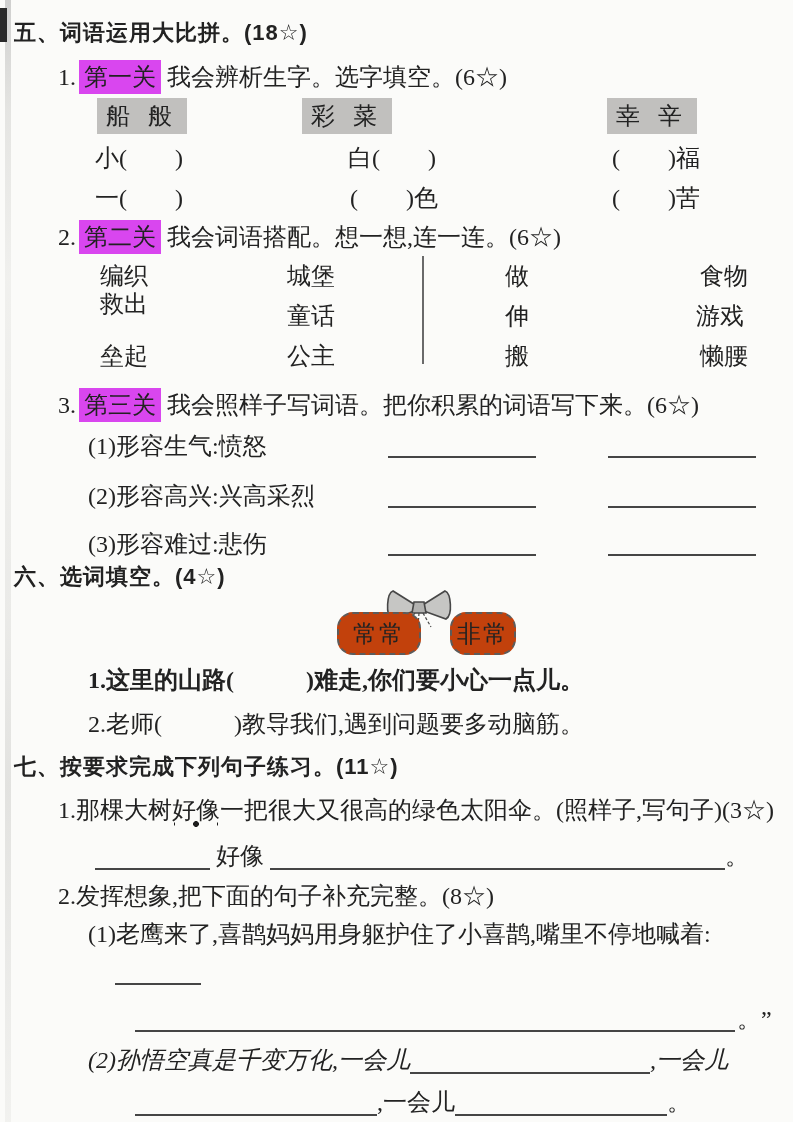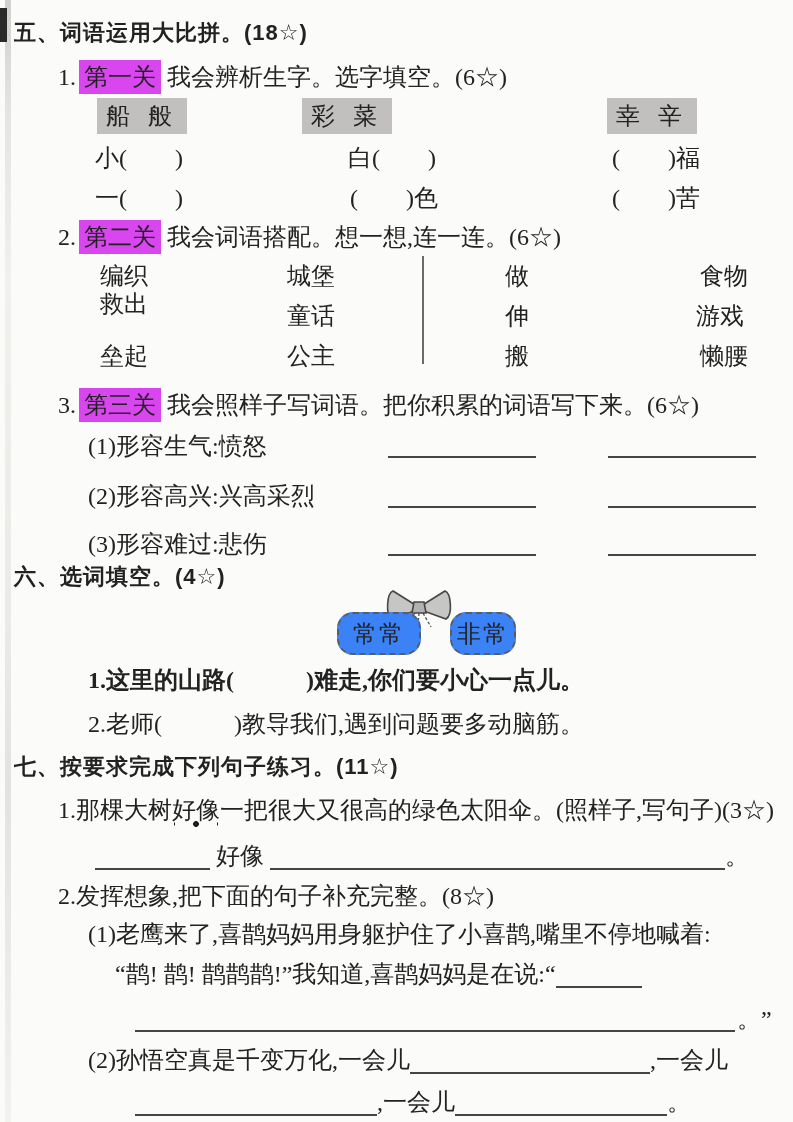--- a/index.html
+++ b/index.html
@@ -33,21 +33,21 @@
   .emph { position:relative; display:inline-block; }
   .emph::after {
     content:""; position:absolute; left:2px; right:2px; top:26px; height:8px;
     background-image:radial-gradient(circle at 50% 50%, #1d1d1d 2.6px, transparent 3.2px);
     background-size:24px 8px; background-repeat:repeat-x; background-position:center;
   }
   .vdivider { position:absolute; width:2px; background:#6a6a6a; }
   .tag {
     position:absolute; border:2px dashed #5c5c5c; border-radius:16px;
     display:flex; align-items:center; justify-content:center;
-    background:#3b82f6; letter-spacing:2px;
+    background:#c2410c; letter-spacing:2px;
   }
   .scan-edge {
     position:absolute; left:5px; top:0; width:6px; height:1122px;
     background:linear-gradient(#9a9a9a 0%, #c9c9c6 10%, #e3e3e0 25%, #d6d6d3 55%, #c4c4c1 70%, #e6e6e3 100%);
     opacity:.45;
   }
   .scan-mark { position:absolute; left:0; top:8px; width:7px; height:34px; background:#2a2a2a; }
 </style>
 </head>
 <body>
@@ -137,25 +137,25 @@
 
 <div class="abs" style="left:95px; top:840px;">
   <span class="blank" style="width:115px;"></span><span style="margin:0 6px;">好像</span><span class="blank" style="width:455px;"></span><span>。</span>
 </div>
 
 <div class="abs" style="left:58px; top:880px;">2.发挥想象,把下面的句子补充完整。(8☆)</div>
 
 <div class="abs" style="left:88px; top:918px;">(1)老鹰来了,喜鹊妈妈用身躯护住了小喜鹊,嘴里不停地喊着:</div>
 
 <div class="abs" style="left:115px; top:958px;">
-  <span>“鹊! 鹊! 鹊鹊鹊!”我知道,喜鹊妈妈是在说:“</span><span class="blank" style="width:86px;"></span>
+  <span class="blank" style="width:86px;"></span>
 </div>
 
 <div class="uline" style="left:135px; top:1030px; width:600px;"></div>
 <div class="abs" style="left:737px; top:1003px;">。”</div>
 
-<div class="abs" style="left:88px; top:1044px;">
+<div class="abs" style="left:88px; top:1044px;font-style:italic;">
   <span>(2)孙悟空真是千变万化,一会儿</span><span class="blank" style="width:240px;"></span><span>,一会儿</span>
 </div>
 
 <div class="abs" style="left:135px; top:1086px;">
   <span class="blank" style="width:242px;"></span><span>,一会儿</span><span class="blank" style="width:212px;"></span><span>。</span>
 </div>
 
 </body></html>

